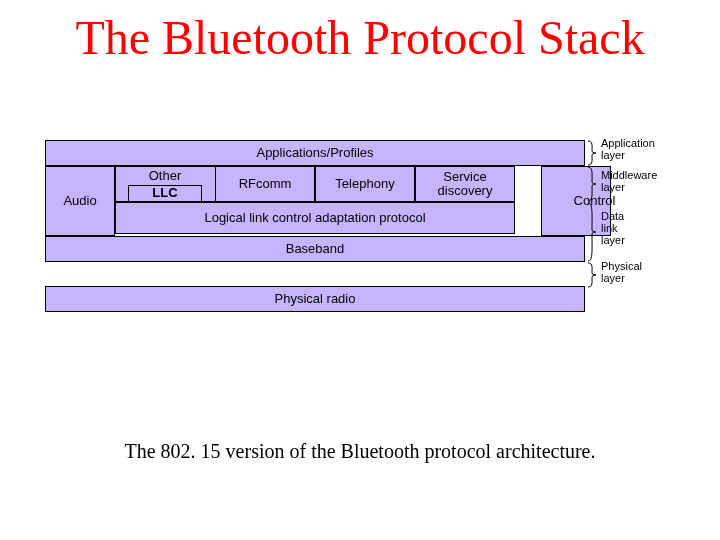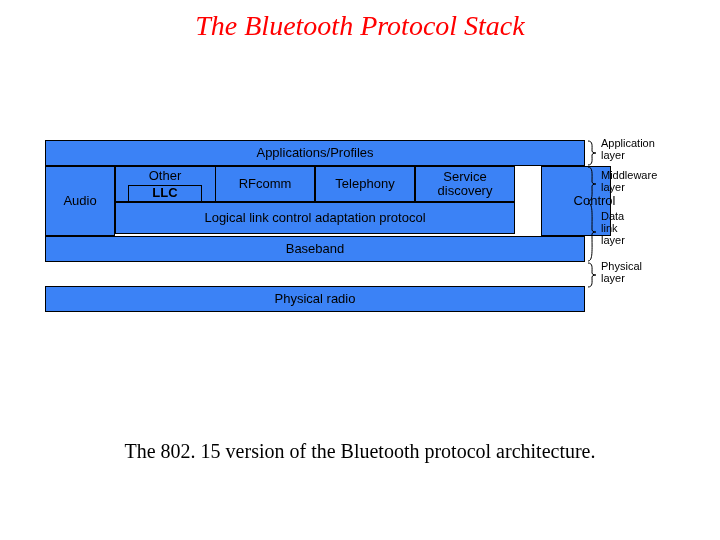--- a/index.html
+++ b/index.html
@@ -16,23 +16,22 @@
     width: 720px;
     height: 540px;
   }
   .title {
     position: absolute;
     top: 10px;
     left: 0;
     width: 720px;
     text-align: center;
     font-family: "Times New Roman", Times, serif;
-    font-size: 28px;
+    font-size: 48px;
     color: #ff0000;
-    font-style: italic;
   }
   .caption {
     position: absolute;
     top: 440px;
     left: 0;
     width: 720px;
     text-align: center;
     font-family: "Times New Roman", Times, serif;
     font-size: 20px;
     color: #000;
@@ -42,21 +41,21 @@
     top: 140px;
     left: 45px;
     width: 630px;
     height: 180px;
   }
   .box {
     position: absolute;
     border: 1px solid #000;
     box-sizing: border-box;
     font-size: 13px;
-    background: #3b82f6;
+    background: #c4b5fd;
   }
   .center {
     display: flex;
     align-items: center;
     justify-content: center;
     text-align: center;
     line-height: 1.1;
   }
   .ltext {
     position: absolute;

